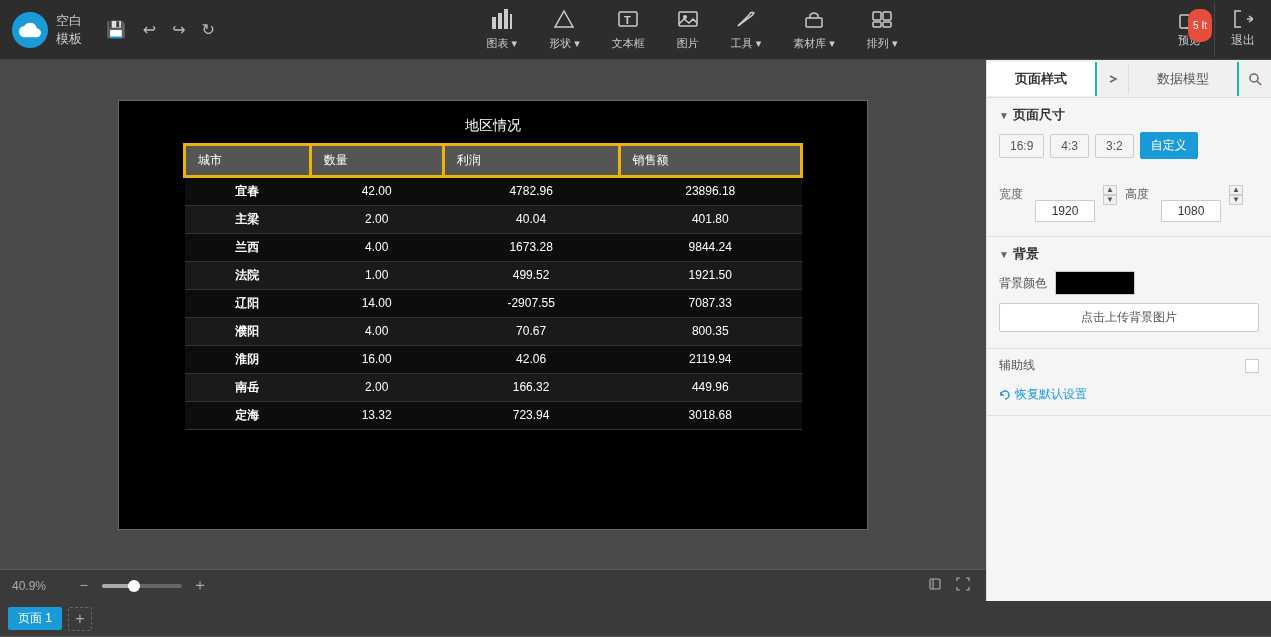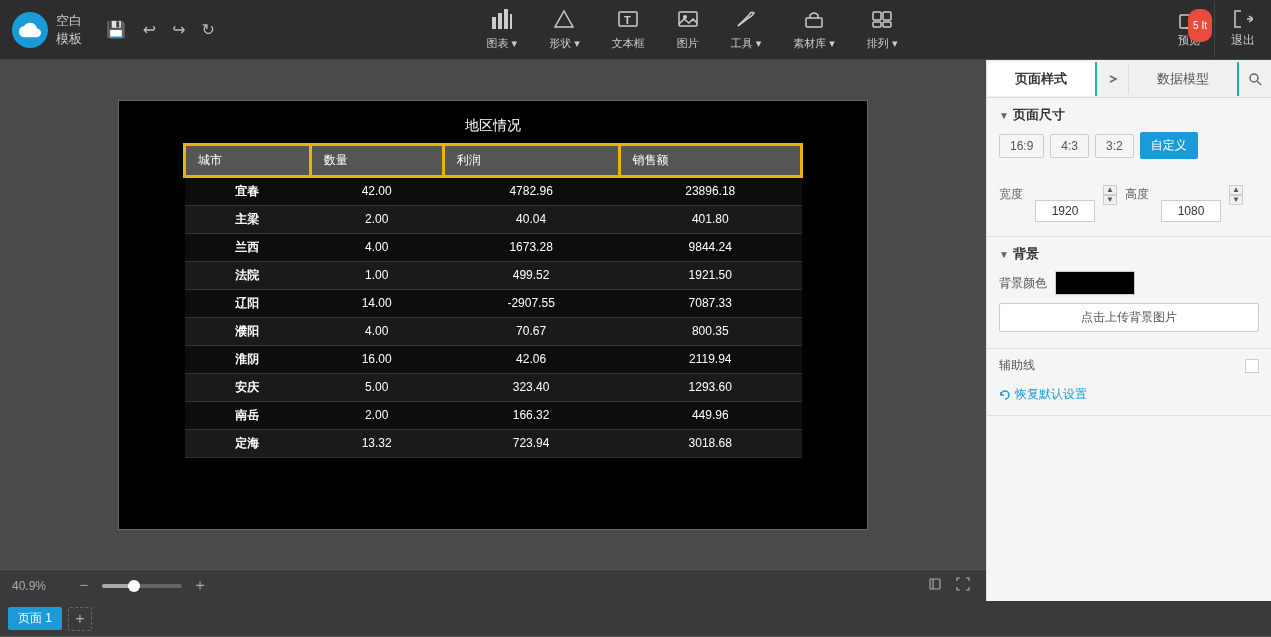--- a/index.html
+++ b/index.html
@@ -262,26 +262,20 @@
     <td>70.67</td>
     <td>800.35</td>
   </tr>
               <tr>
     <td class="td-city">淮阴</td>
     <td>16.00</td>
     <td>42.06</td>
     <td>2119.94</td>
   </tr>
               <tr>
-    <td class="td-city">安庆</td>
-    <td>5.00</td>
-    <td>323.40</td>
-    <td>1293.60</td>
-  </tr>
-              <tr>
     <td class="td-city">南岳</td>
     <td>2.00</td>
     <td>166.32</td>
     <td>449.96</td>
   </tr>
               <tr>
     <td class="td-city">定海</td>
     <td>13.32</td>
     <td>723.94</td>
     <td>3018.68</td>

